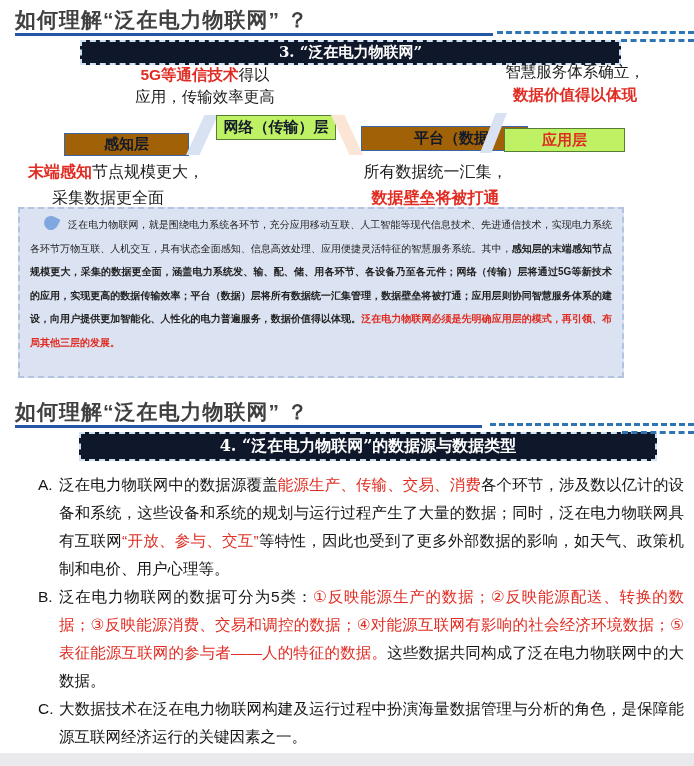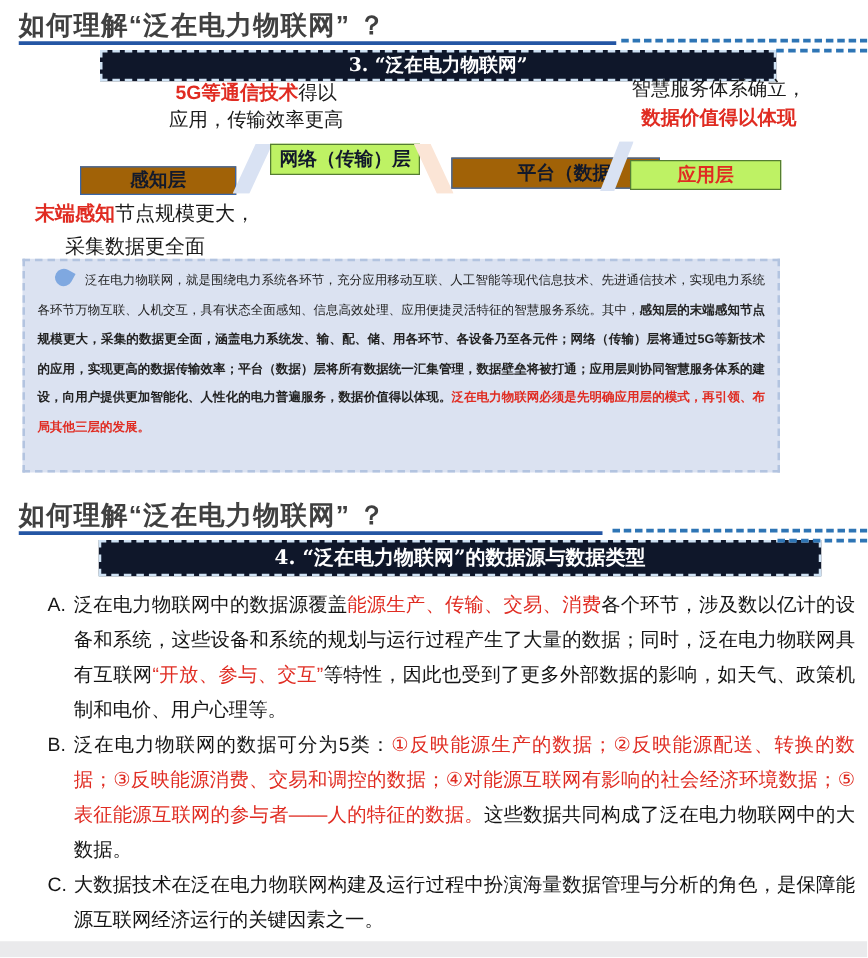--- a/index.html
+++ b/index.html
@@ -70,20 +70,24 @@
   <div class="conn conn-down" style="left:331px;top:115px;width:32px;height:40px;"></div>
   <div class="layerbox blue-box" style="left:361px;top:126px;width:121px;height:23px;padding-left:44px;">平台（数据）层</div>
   <div class="conn conn-up" style="left:480px;top:113px;width:27px;height:40px;"></div>
   <div class="layerbox green-box red" style="left:504px;top:113px;width:119px;height:22px;color:#e02c22;margin-top:15px;">应用层</div>
 
   <div class="ann" style="left:28px;top:159px;width:250px;font-size:16px;line-height:26px;">
     <div><span class="red b">末端感知</span><span>节点规模更大，</span></div>
     <div style="padding-left:24px;">采集数据更全面</div>
   </div>
 
+  <div class="ann center" style="left:338px;top:159px;width:195px;font-size:16px;line-height:26px;">
+    <div>所有数据统一汇集，</div>
+    <div class="red b">数据壁垒将被打通</div>
+  </div>
 
   <div class="parabox">
     <span class="drop"></span><span>泛在电力物联网，就是围绕电力系统各环节，充分应用移动互联、人工智能等现代信息技术、先进通信技术，实现电力系统各环节万物互联、人机交互，具有状态全面感知、信息高效处理、应用便捷灵活特征的智慧服务系统。其中，</span><span class="b">感知层的末端感知节点规模更大，采集的数据更全面，涵盖电力系统发、输、配、储、用各环节、各设备乃至各元件；网络（传输）层将通过5G等新技术的应用，实现更高的数据传输效率；平台（数据）层将所有数据统一汇集管理，数据壁垒将被打通；应用层则协同智慧服务体系的建设，向用户提供更加智能化、人性化的电力普遍服务，数据价值得以体现。</span><span class="b red">泛在电力物联网必须是先明确应用层的模式，再引领、布局其他三层的发展。</span>
   </div>
 
   <div class="title" style="left:15px;top:398px;">如何理解“泛在电力物联网” ？</div>
   <div class="rule" style="left:15px;top:425px;width:467px;"></div>
   <div class="rule-dash" style="left:490px;top:423px;width:204px;"></div>
 
   <div class="banner" style="left:79px;top:432px;width:578px;height:29px;font-size:16px;">4.  “泛在电力物联网”的数据源与数据类型</div>

